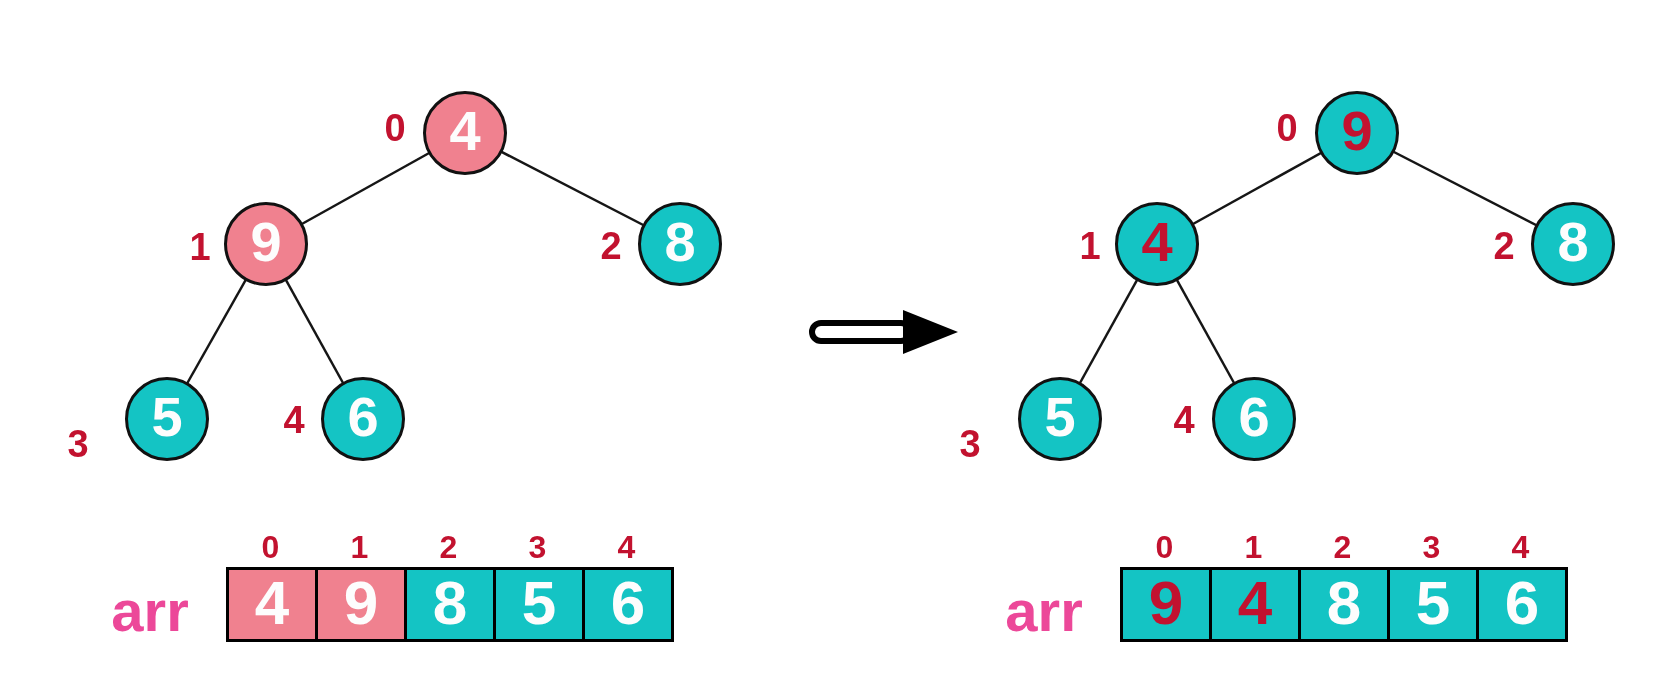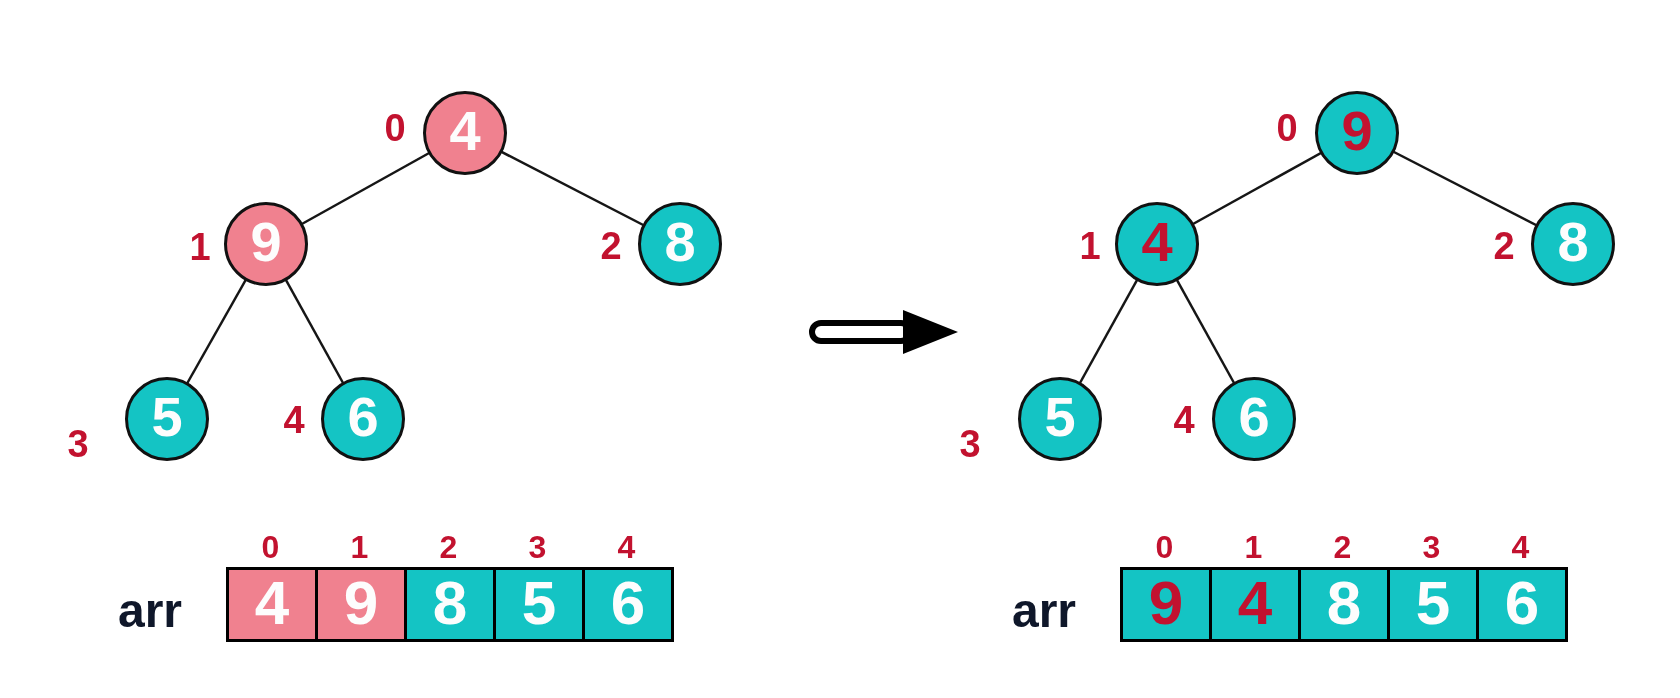--- a/index.html
+++ b/index.html
@@ -32,21 +32,21 @@
   .arr-indices span{width:89px;text-align:center;color:#C2122F;
                     font-weight:bold;font-size:32px;line-height:1;}
   .arr-cells{display:flex;margin-top:4px;}
   .cell{width:92px;height:75px;box-sizing:border-box;border:3px solid #000;
         margin-left:-3px;display:flex;align-items:center;justify-content:center;
         font-weight:bold;font-size:62px;line-height:1;}
   .cell:first-child{margin-left:0;}
   .cell span{transform:translateY(-2px);}
 
   .arr-label{position:absolute;transform:translate(-50%,-50%);z-index:2;
-             color:#0f172a;font-weight:bold;font-size:48px;line-height:1;}
+             color:#ec4899;font-weight:bold;font-size:58px;line-height:1;}
   .al-left{left:150px;top:611px;}
   .al-right{left:1044px;top:611px;}
 
   
   .n-l0{left:423px;top:91px;}  .n-l1{left:224px;top:202px;}
   .n-l2{left:638px;top:202px;} .n-l3{left:125px;top:377px;}
   .n-l4{left:321px;top:377px;}
   .n-r0{left:1315px;top:91px;} .n-r1{left:1115px;top:202px;}
   .n-r2{left:1531px;top:202px;}.n-r3{left:1018px;top:377px;}
   .n-r4{left:1212px;top:377px;}

